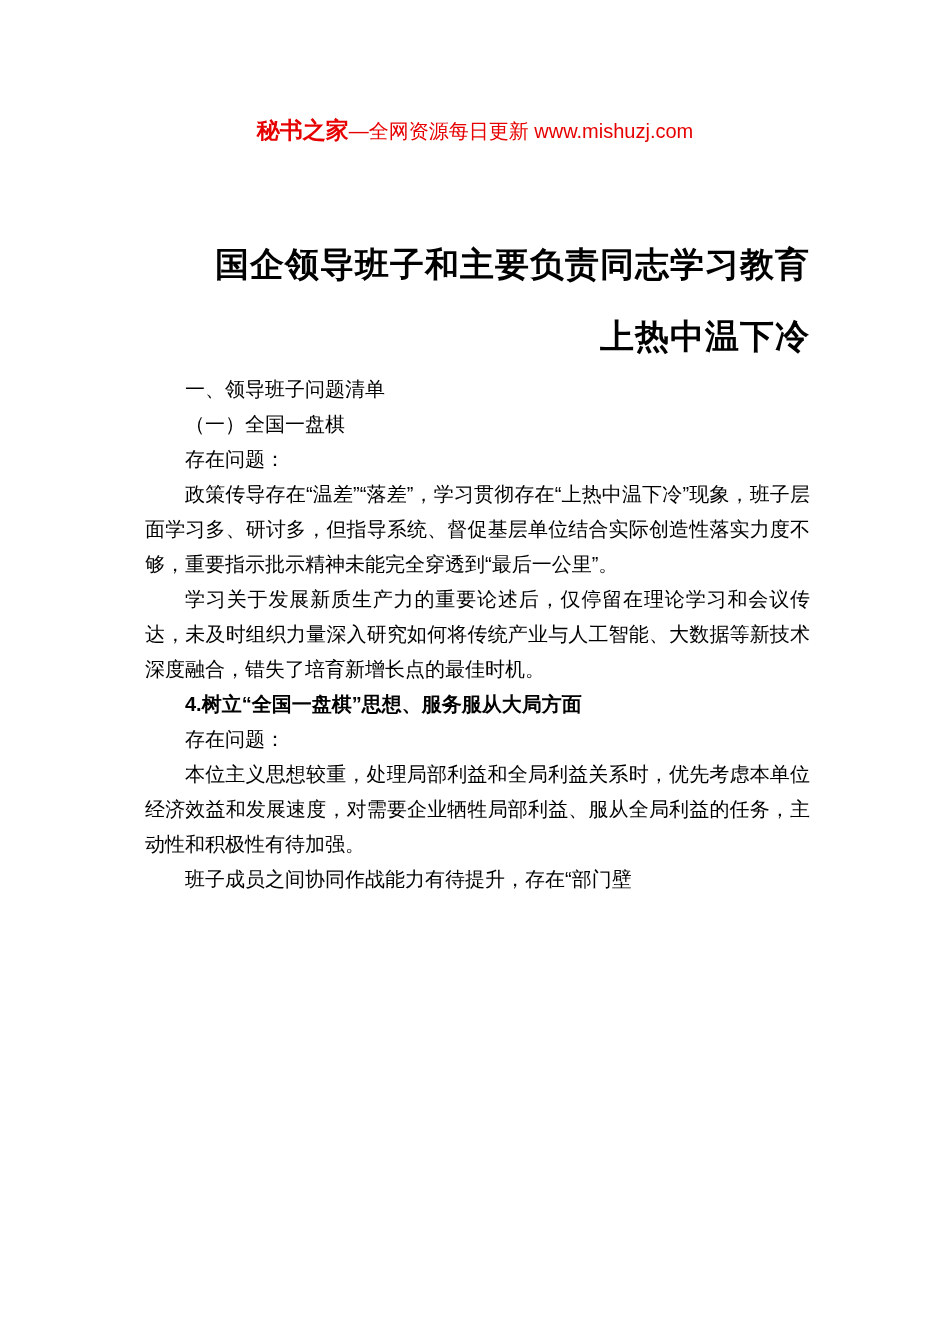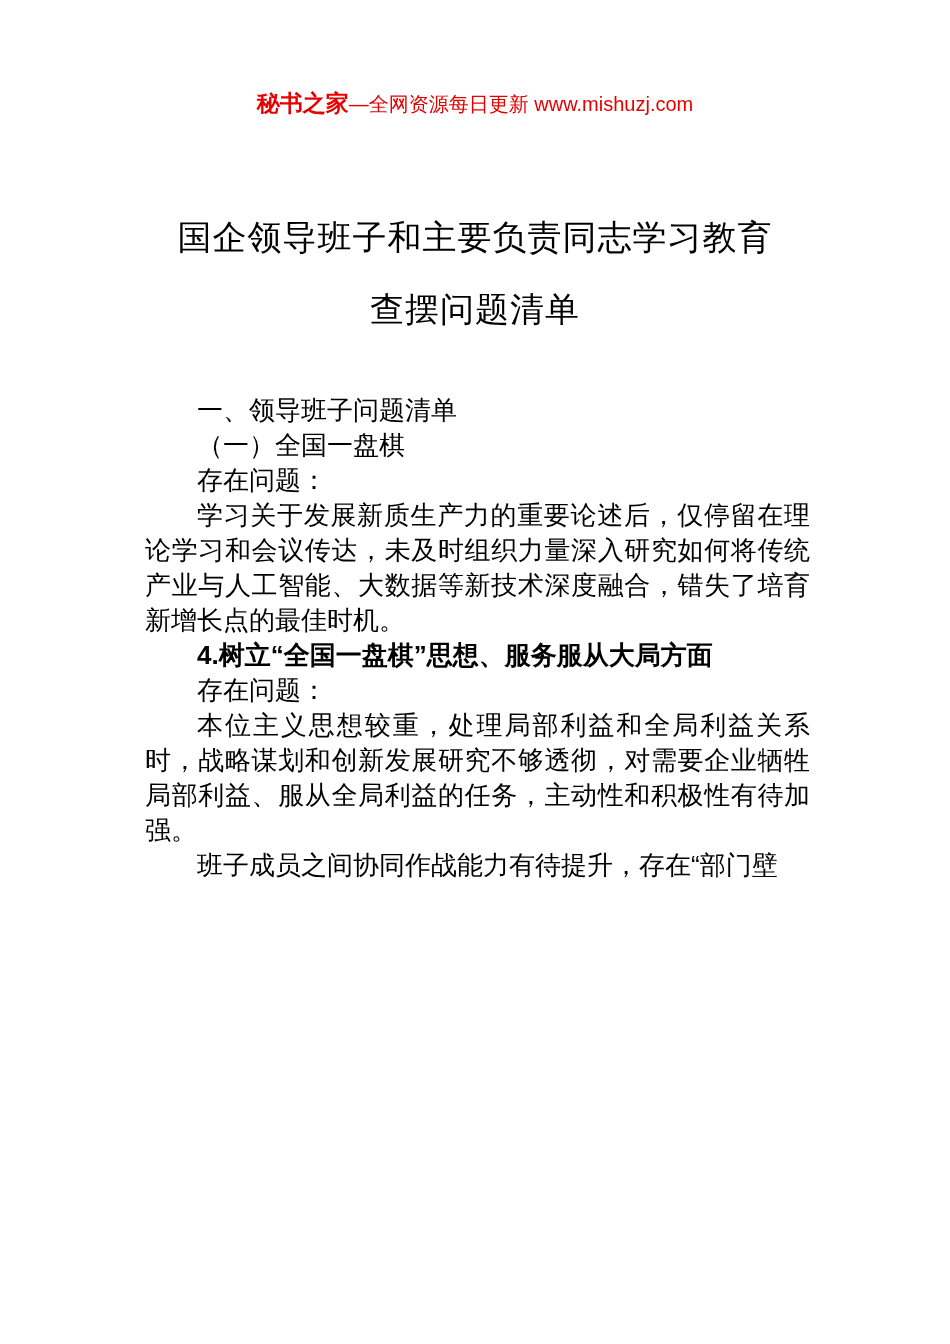--- a/index.html
+++ b/index.html
@@ -15,67 +15,68 @@
     position: relative;
     padding: 88px 140px 0 145px;
   }
   .site-header {
     text-align: center;
     font-size: 20px;
     line-height: 30px;
     white-space: nowrap;
     
     margin-left: -5px;
+    margin-top: 27px;
   }
   .site-name {
     font-weight: bold;
     font-size: 23px;
   }
   .site-tagline {
     font-size: 20px;
   }
   .doc-title {
     margin-top: 82px;
     margin-left: -5px;
-    text-align: center;
+    text-align: right;
     font-size: 34px;
-    font-weight: normal;
+    font-weight: bold;
     line-height: 72px;
     letter-spacing: 1px;
   }
   .doc-body {
-    margin-top: 48px;
-    font-size: 26px;
+    font-size: 20px;
     line-height: 35px;
   }
   .para {
     text-indent: 2em;
     text-align: justify;
     margin: 0;
   }
   .para.bold { font-weight: bold; }
 </style>
 </head>
 <body>
 
 <div class="page">
 
   <div class="site-header" style="color: rgb(230, 0, 0);">
     <span class="site-name">秘书之家</span><span class="site-tagline">—全网资源每日更新 www.mishuzj.com</span>
   </div>
 
   <div class="doc-title">
     <div>国企领导班子和主要负责同志学习教育</div>
-    <div>查摆问题清单</div>
+    <div>上热中温下冷</div>
   </div>
 
   <div class="doc-body">
       <p class="para">一、领导班子问题清单</p>
       <p class="para">（一）全国一盘棋</p>
       <p class="para">存在问题：</p>
+      <p class="para">政策传导存在“温差”“落差”，学习贯彻存在“上热中温下冷”现象，班子层面学习多、研讨多，但指导系统、督促基层单位结合实际创造性落实力度不够，重要指示批示精神未能完全穿透到“最后一公里”。</p>
       <p class="para">学习关于发展新质生产力的重要论述后，仅停留在理论学习和会议传达，未及时组织力量深入研究如何将传统产业与人工智能、大数据等新技术深度融合，错失了培育新增长点的最佳时机。</p>
       <p class="para bold">4.树立“全国一盘棋”思想、服务服从大局方面</p>
       <p class="para">存在问题：</p>
-      <p class="para">本位主义思想较重，处理局部利益和全局利益关系时，战略谋划和创新发展研究不够透彻，对需要企业牺牲局部利益、服从全局利益的任务，主动性和积极性有待加强。</p>
+      <p class="para">本位主义思想较重，处理局部利益和全局利益关系时，优先考虑本单位经济效益和发展速度，对需要企业牺牲局部利益、服从全局利益的任务，主动性和积极性有待加强。</p>
       <p class="para">班子成员之间协同作战能力有待提升，存在“部门壁</p>
     </div>
 
 </div>
 
 </body></html>

